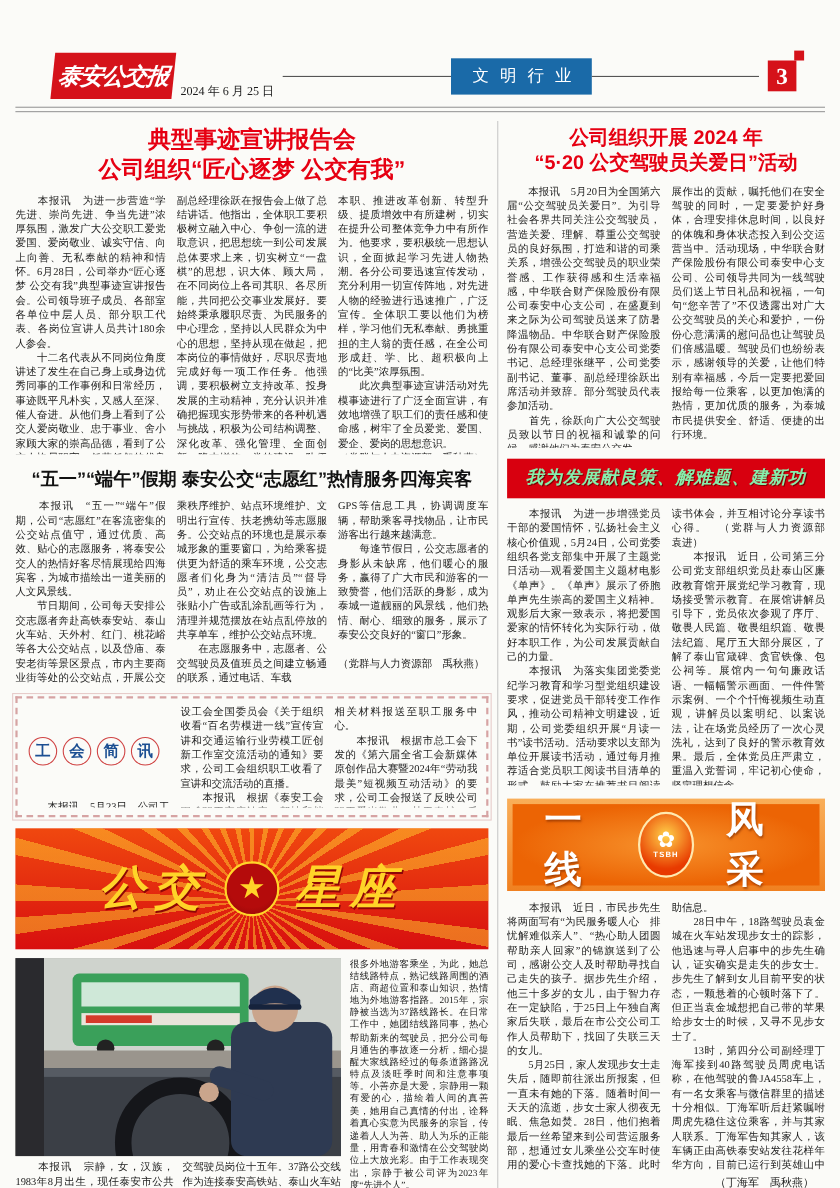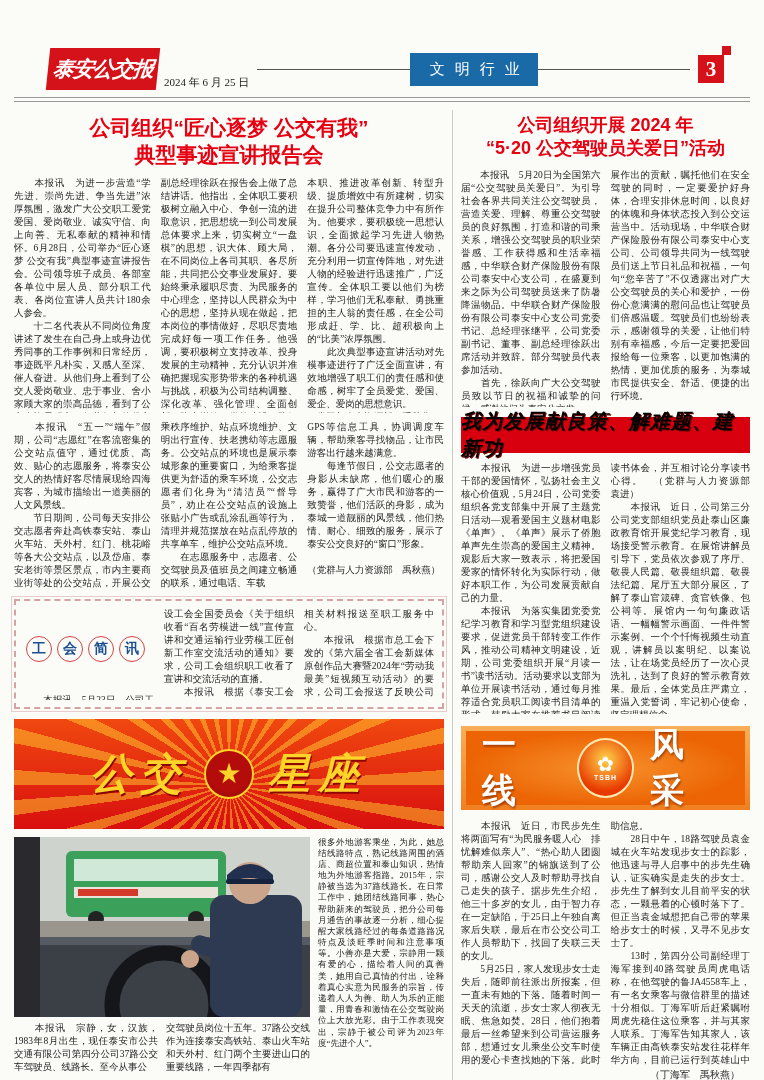--- a/index.html
+++ b/index.html
@@ -122,37 +122,37 @@
   .zj-bcol { flex:1; min-width:0; font-size:9.5px; line-height:1.37; text-align:justify; white-space:pre-wrap; overflow:hidden; }
   .zj-side { flex:1; min-width:0; display:flex; flex-direction:column; }
   .zj-side-text { flex:1; font-size:8.6px; line-height:1.3; text-align:justify; white-space:pre-wrap; overflow:hidden; }
 
   
   .slogan-banner {
     margin-top:10px; background:#d8000f; height:36px;
     display:flex; align-items:center; justify-content:center;
   }
   .slogan-banner div {
-    color:#000000; font-weight:bold; font-style:italic;
-    font-size:20px; letter-spacing:1px;
+    color:#86efac; font-weight:bold; font-style:italic;
+    font-size:16px; letter-spacing:1px;
     text-shadow:1px 1px 0 #7d0000;
   }
   .fl-banner {
     margin-top:12px; height:84px;
     background:linear-gradient(#f9ae59, #f08020);
     padding:5px; box-sizing:border-box;
   }
   .fl-inner {
     height:100%;
     background:radial-gradient(ellipse at 50% 50%, #f7922c 0%, #ec6404 70%);
     display:flex; align-items:center; justify-content:space-around;
   }
   .fl-word {
     color:#fff; font-weight:bold; font-family:"Liberation Sans", sans-serif;
-    font-size:34px; letter-spacing:16px; padding-left:16px;
+    font-size:34px; letter-spacing:16px; padding-left:29px;
     text-shadow:1px 2px 2px rgba(120,40,0,.6);
   }
   .fl-logo {
     width:56px; height:56px; border-radius:50%;
     background:radial-gradient(circle at 50% 35%, #ffd24a 0%, #e83a00 70%);
     border:2px solid #ffe9b0;
     display:flex; flex-direction:column; align-items:center; justify-content:center;
   }
   .fl-logo .petal { color:#fff; font-size:20px; line-height:1; }
   .fl-logo .tsbh { color:#fff; font-size:7px; font-weight:bold; font-family:"Liberation Sans", sans-serif; letter-spacing:1px; }
@@ -175,34 +175,35 @@
       <div class="pagenum">3</div>
     </div>
   </div>
   <div class="header-rule"></div>
 
   <div class="main">
 
     <div class="lgroup">
 
       <div style="margin-top:4px;">
+        <div class="red-title big">典型事迹宣讲报告会</div>
         <div class="red-title big">公司组织“匠心逐梦 公交有我”</div>
-        <div class="red-title big">典型事迹宣讲报告会</div>
         <div class="cols" style="height:236px;">
           <div class="col">　　本报讯　为进一步营造“学先进、崇尚先进、争当先进”浓厚氛围，激发广大公交职工爱党爱国、爱岗敬业、诚实守信、向上向善、无私奉献的精神和情怀。6月28日，公司举办“匠心逐梦 公交有我”典型事迹宣讲报告会。公司领导班子成员、各部室各单位中层人员、部分职工代表、各岗位宣讲人员共计180余人参会。
 　　十二名代表从不同岗位角度讲述了发生在自己身上或身边优秀同事的工作事例和日常经历，事迹既平凡朴实，又感人至深、催人奋进。从他们身上看到了公交人爱岗敬业、忠于事业、舍小家顾大家的崇高品德，看到了公交人恪尽职守、任劳任怨的优良作风。
 　　公司党委副书记、董事、</div>
           <div class="col">副总经理徐跃在报告会上做了总结讲话。他指出，全体职工要积极树立融入中心、争创一流的进取意识，把思想统一到公司发展总体要求上来，切实树立“一盘棋”的思想，识大体、顾大局，在不同岗位上各司其职、各尽所能，共同把公交事业发展好。要始终秉承履职尽责、为民服务的中心理念，坚持以人民群众为中心的思想，坚持从现在做起，把本岗位的事情做好，尽职尽责地完成好每一项工作任务。他强调，要积极树立支持改革、投身发展的主动精神，充分认识并准确把握现实形势带来的各种机遇与挑战，积极为公司结构调整、深化改革、强化管理、全面创新、降本增效、党的建设、队伍建设建言献策，努力在立足</div>
           <div class="col">本职、推进改革创新、转型升级、提质增效中有所建树，切实在提升公司整体竞争力中有所作为。他要求，要积极统一思想认识，全面掀起学习先进人物热潮。各分公司要迅速宣传发动，充分利用一切宣传阵地，对先进人物的经验进行迅速推广，广泛宣传。全体职工要以他们为榜样，学习他们无私奉献、勇挑重担的主人翁的责任感，在全公司形成赶、学、比、超积极向上的“比美”浓厚氛围。
 　　此次典型事迹宣讲活动对先模事迹进行了广泛全面宣讲，有效地增强了职工们的责任感和使命感，树牢了全员爱党、爱国、爱企、爱岗的思想意识。
 （党群与人力资源部　禹秋燕）</div>
         </div>
       </div>
 
       <div>
+        <div class="black-title">“五一”“端午”假期 泰安公交“志愿红”热情服务四海宾客</div>
         <div class="cols" style="height:168px;">
           <div class="col">　　本报讯　“五一”“端午”假期，公司“志愿红”在客流密集的公交站点值守，通过优质、高效、贴心的志愿服务，将泰安公交人的热情好客尽情展现给四海宾客，为城市描绘出一道美丽的人文风景线。
 　　节日期间，公司每天安排公交志愿者奔赴高铁泰安站、泰山火车站、天外村、红门、桃花峪等各大公交站点，以及岱庙、泰安老街等景区景点，市内主要商业街等处的公交站点，开展公交出行导乘、候</div>
           <div class="col">乘秩序维护、站点环境维护、文明出行宣传、扶老携幼等志愿服务。公交站点的环境也是展示泰城形象的重要窗口，为给乘客提供更为舒适的乘车环境，公交志愿者们化身为“清洁员”“督导员”，劝止在公交站点的设施上张贴小广告或乱涂乱画等行为，清理并规范摆放在站点乱停放的共享单车，维护公交站点环境。
 　　在志愿服务中，志愿者、公交驾驶员及值班员之间建立畅通的联系，通过电话、车载</div>
           <div class="col">GPS等信息工具，协调调度车辆，帮助乘客寻找物品，让市民游客出行越来越满意。
 　　每逢节假日，公交志愿者的身影从未缺席，他们暖心的服务，赢得了广大市民和游客的一致赞誉，他们活跃的身影，成为泰城一道靓丽的风景线，他们热情、耐心、细致的服务，展示了泰安公交良好的“窗口”形象。
 
 （党群与人力资源部　禹秋燕）</div>
         </div>

